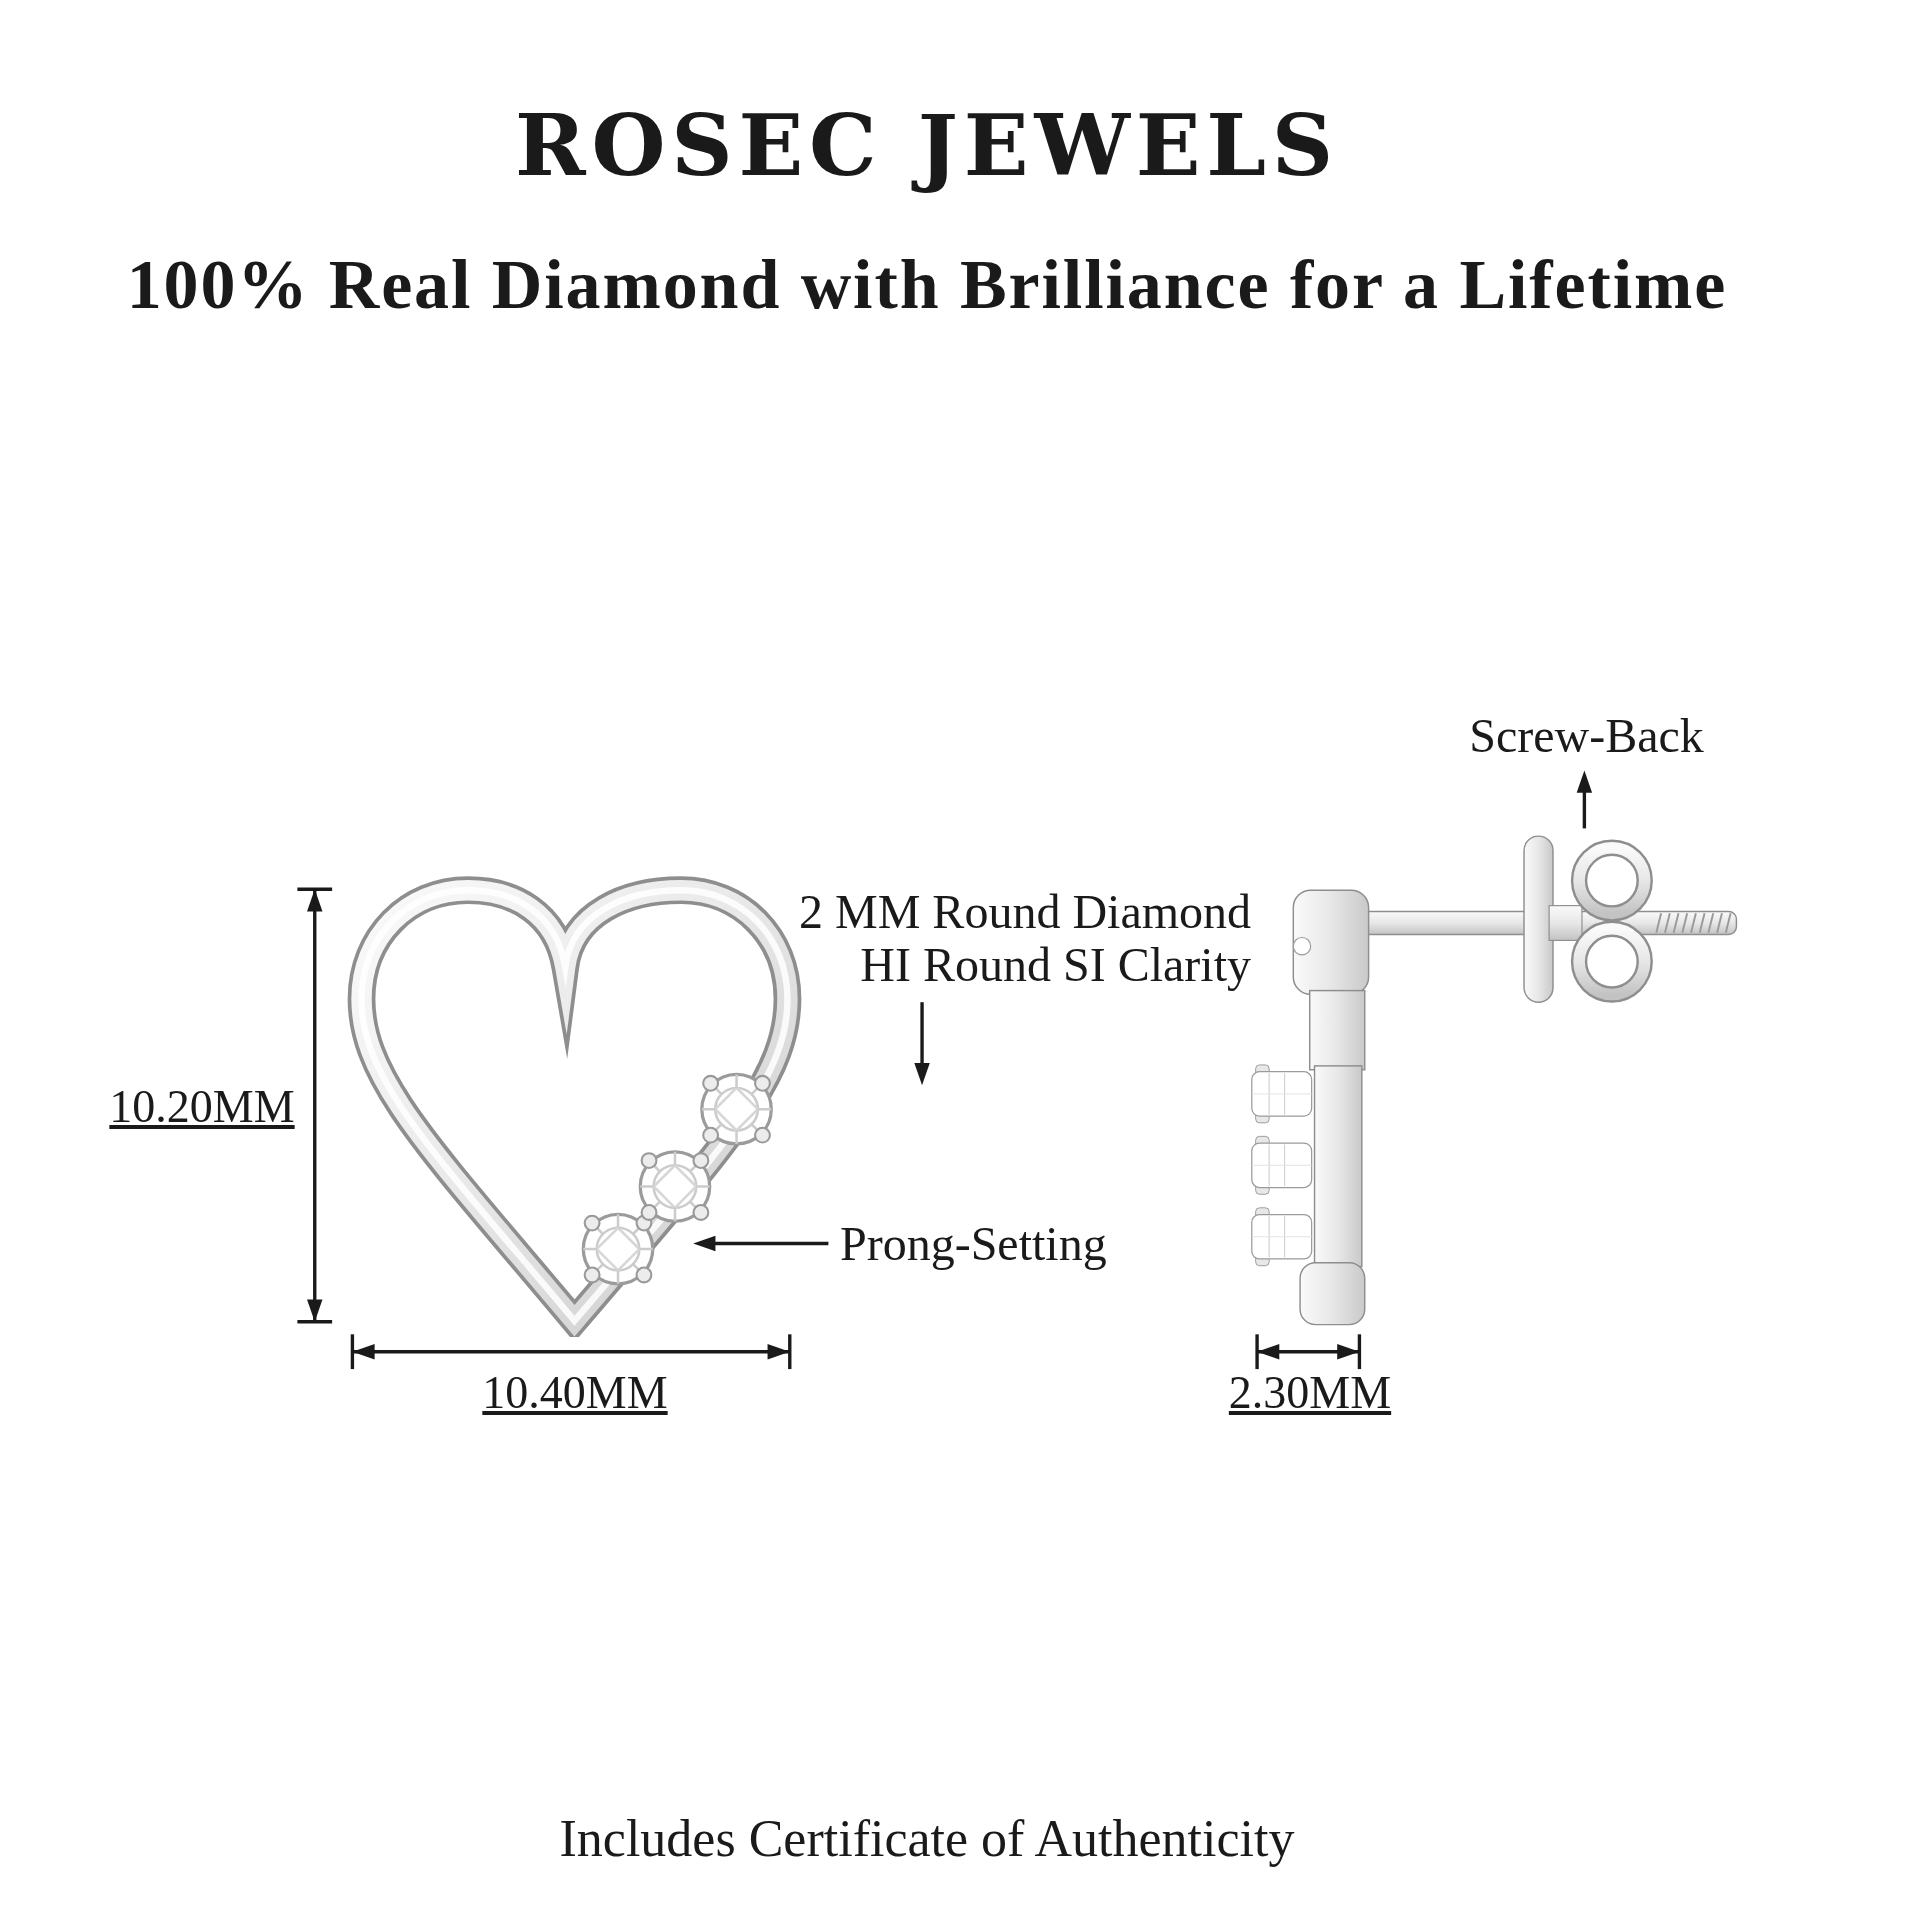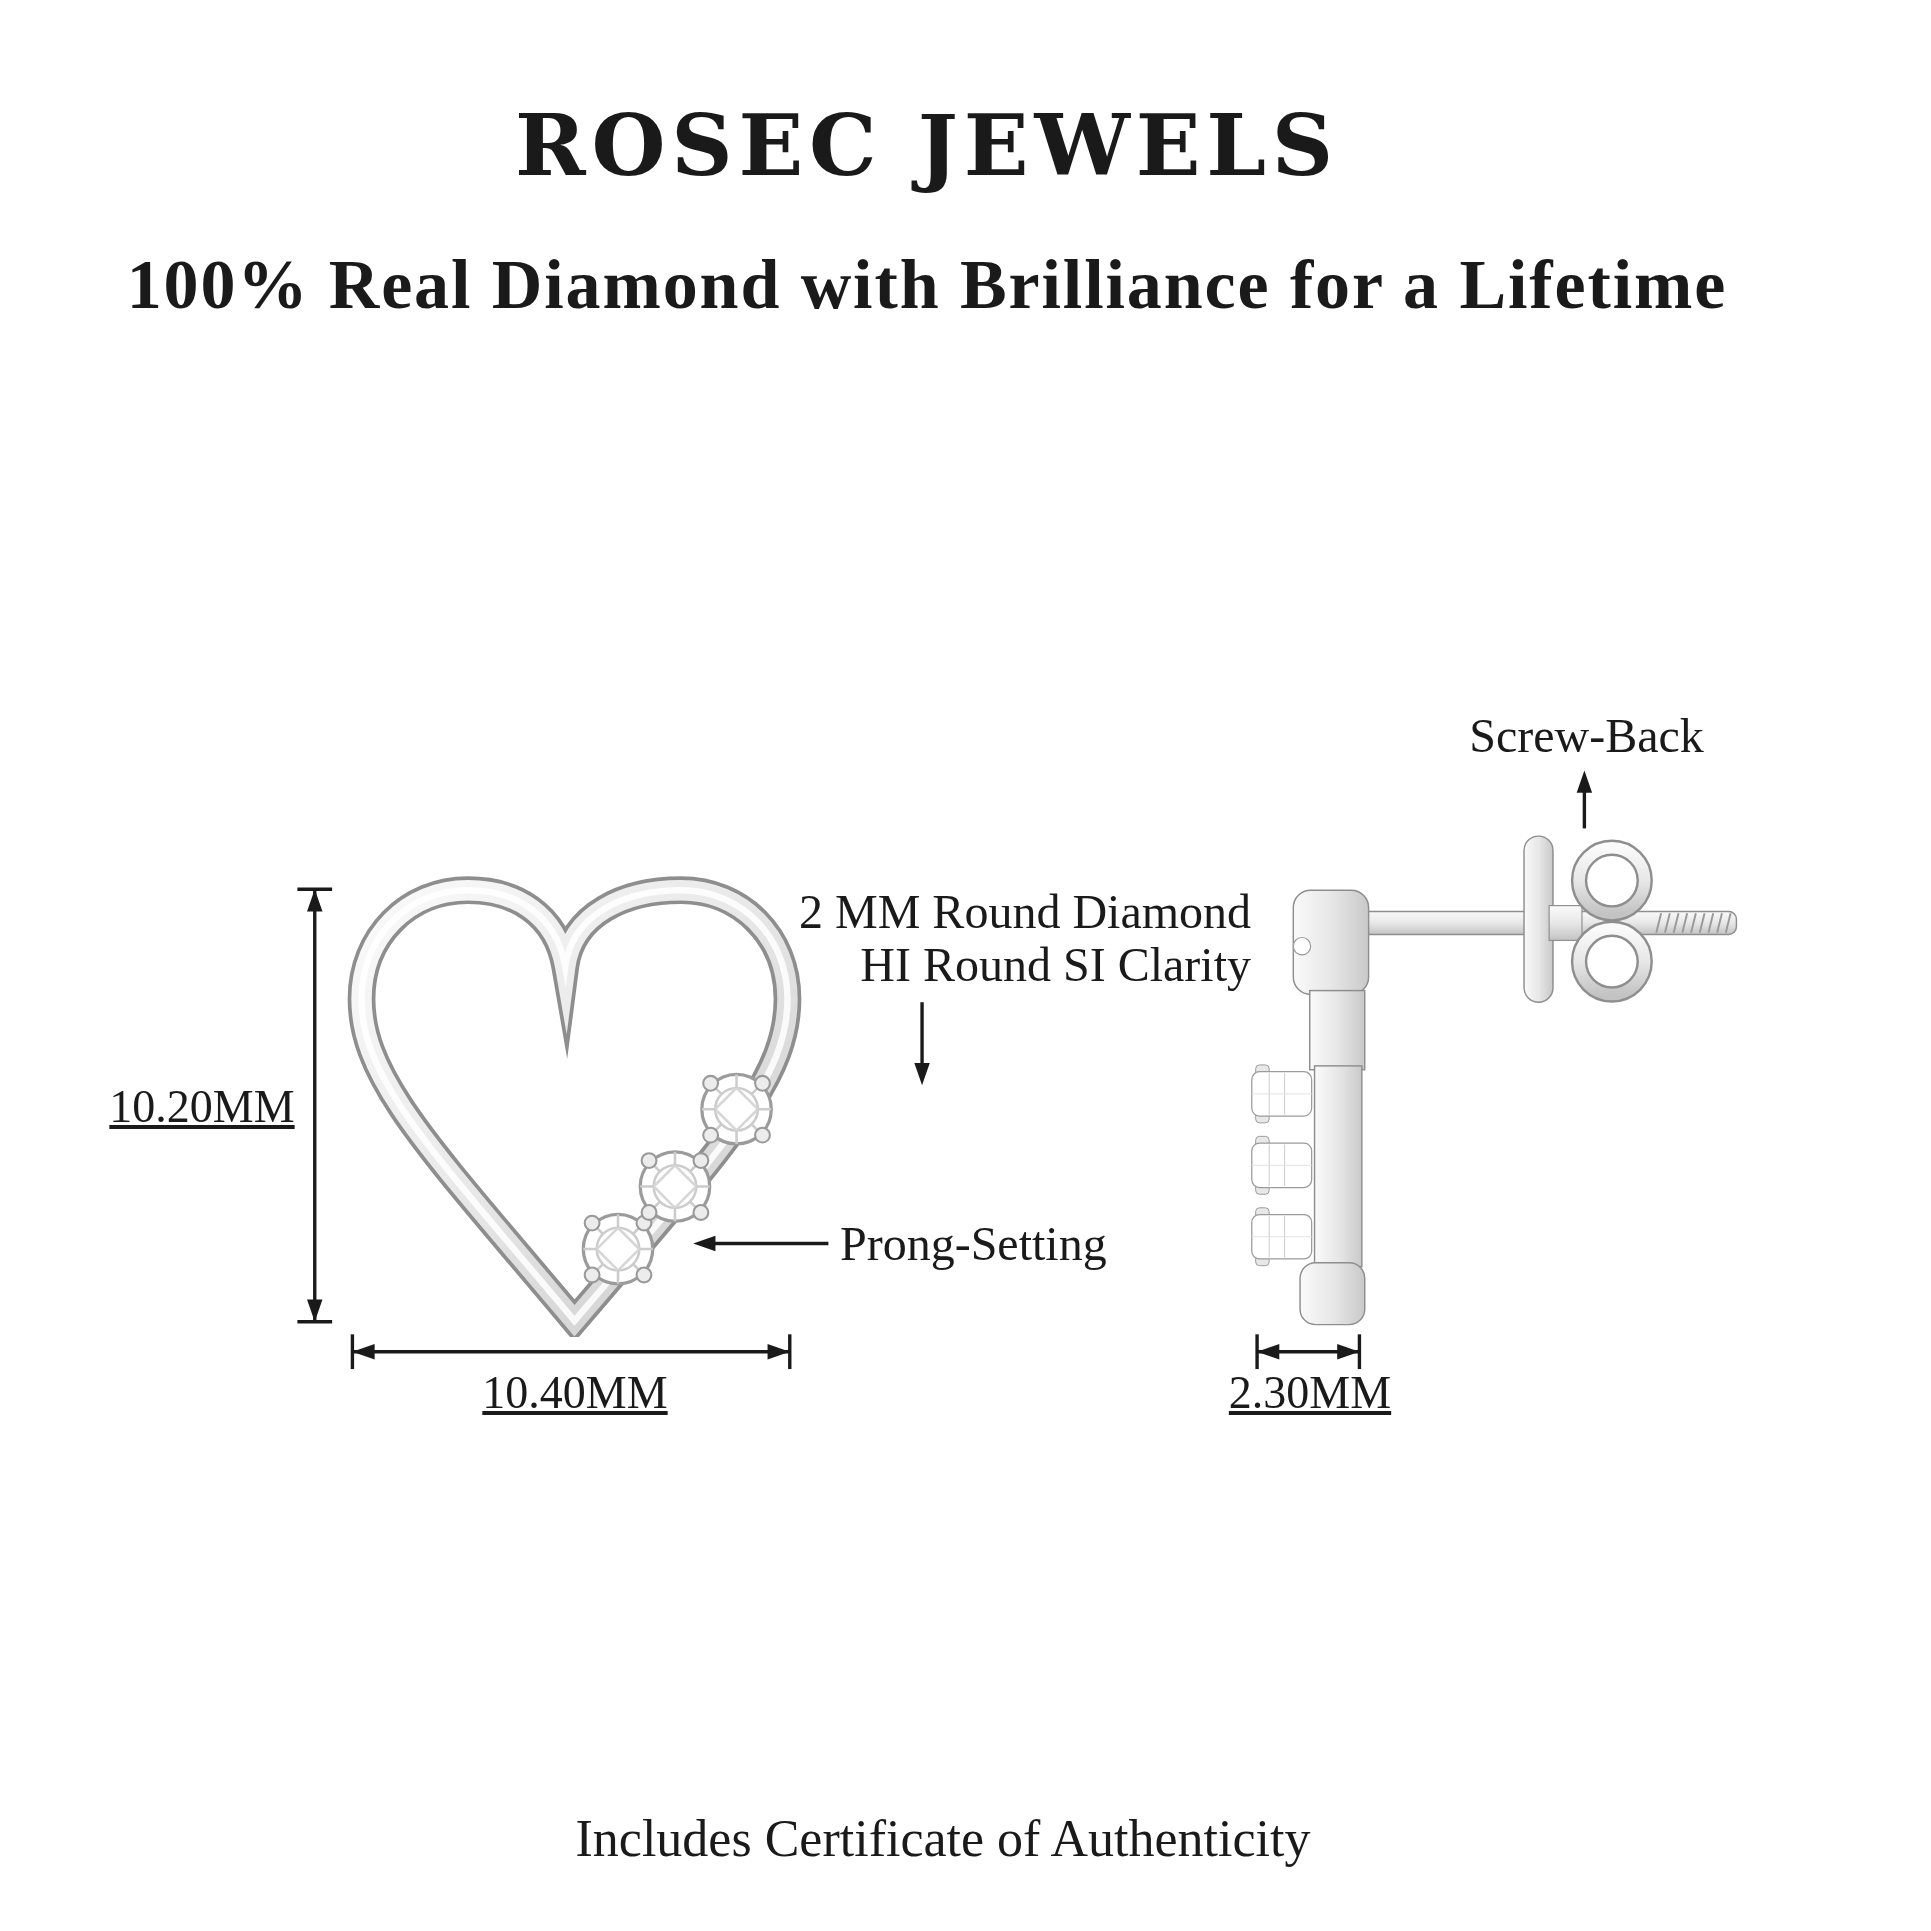--- a/index.html
+++ b/index.html
@@ -21,21 +21,21 @@
   .overlay    { position:absolute; left:0; top:0; width:1931px; height:1931px; pointer-events:none; }
   .anno { position:absolute; font-size:48px; line-height:1.1; white-space:nowrap;text-align:right; }
   .dim  { position:absolute; font-size:46px; text-align:center; white-space:nowrap;text-decoration:underline; }
   .dim-height    { left:96px;  top:1080px; width:212px; }
   .dim-width     { left:459px; top:1366px; width:232px; }
   .dim-thickness { left:1204px; top:1366px; width:212px; }
   .anno-spec  { left:799px; top:886px; }
   .anno-prong { left:840px; top:1218px; }
   .anno-screw { left:1432px; top:710px; width:309px; text-align:center; }
   .footer-note {
-    position:absolute; top:1809px; left:16px; width:100%; text-align:center; font-size:52px;
+    position:absolute; top:1809px; left:0; width:100%; text-align:center; font-size:52px;
   }
 </style>
 </head>
 <body>
 
 <div class="canvas">
 
   <div class="brand">ROSEC JEWELS</div>
   <div class="tagline">100% Real Diamond with Brilliance for a Lifetime</div>
 

